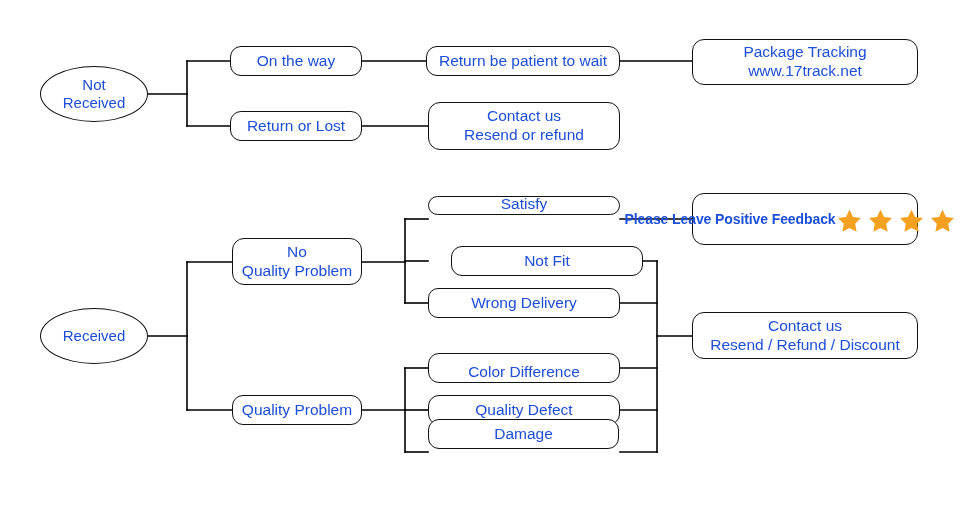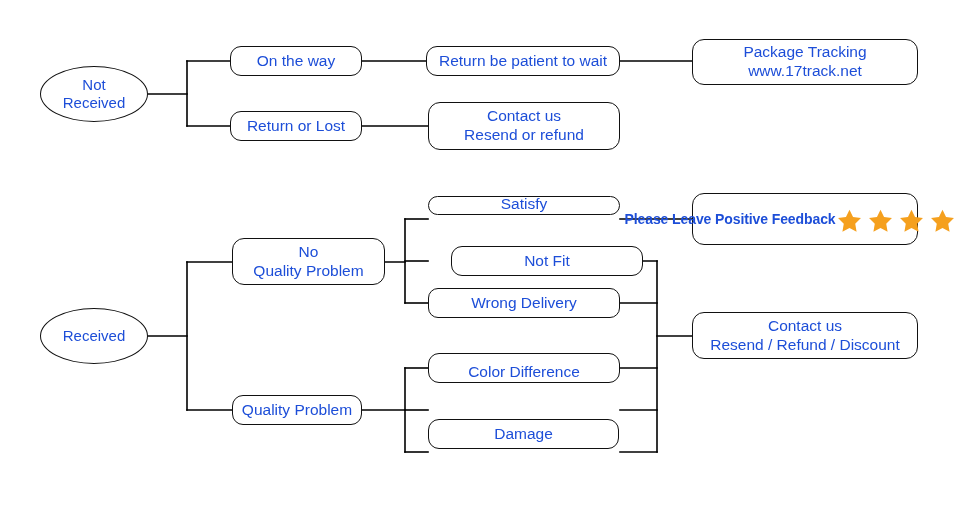--- a/index.html
+++ b/index.html
@@ -180,21 +180,21 @@
       <span>www.17track.net</span>
     </span>
   </div>
 
   <div class="node ellipse" style="left:40px; top:308px; width:108px; height:56px;">
     <span class="lines">
       <span>Received</span>
     </span>
   </div>
 
-  <div class="node rbox two-line" style="left:232px; top:238px; width:153px; height:47px;">
+  <div class="node rbox two-line" style="left:232px; top:238px; width:130px; height:47px;">
     <span class="lines">
       <span>No</span>
       <span>Quality Problem</span>
     </span>
   </div>
 
   <div class="node rbox" style="left:232px; top:395px; width:130px; height:30px;">
     <span class="lines">
       <span>Quality Problem</span>
     </span>
@@ -217,20 +217,25 @@
       <span>Wrong Delivery</span>
     </span>
   </div>
 
   <div class="node rbox" style="left:428px; top:353px; width:192px; height:30px;align-items:flex-end;">
     <span class="lines">
       <span>Color Difference</span>
     </span>
   </div>
 
+  <div class="node rbox" style="left:428px; top:395px; width:192px; height:30px;">
+    <span class="lines">
+      <span>Quality Defect</span>
+    </span>
+  </div>
 
   <div class="node rbox" style="left:428px; top:419px; width:191px; height:30px;">
     <span class="lines">
       <span>Damage</span>
     </span>
   </div>
 
   <div class="node rbox two-line feedback" style="left:692px; top:193px; width:226px; height:52px;">
     <span class="fb-text">Please Leave Positive Feedback</span>
     <span class="stars">

